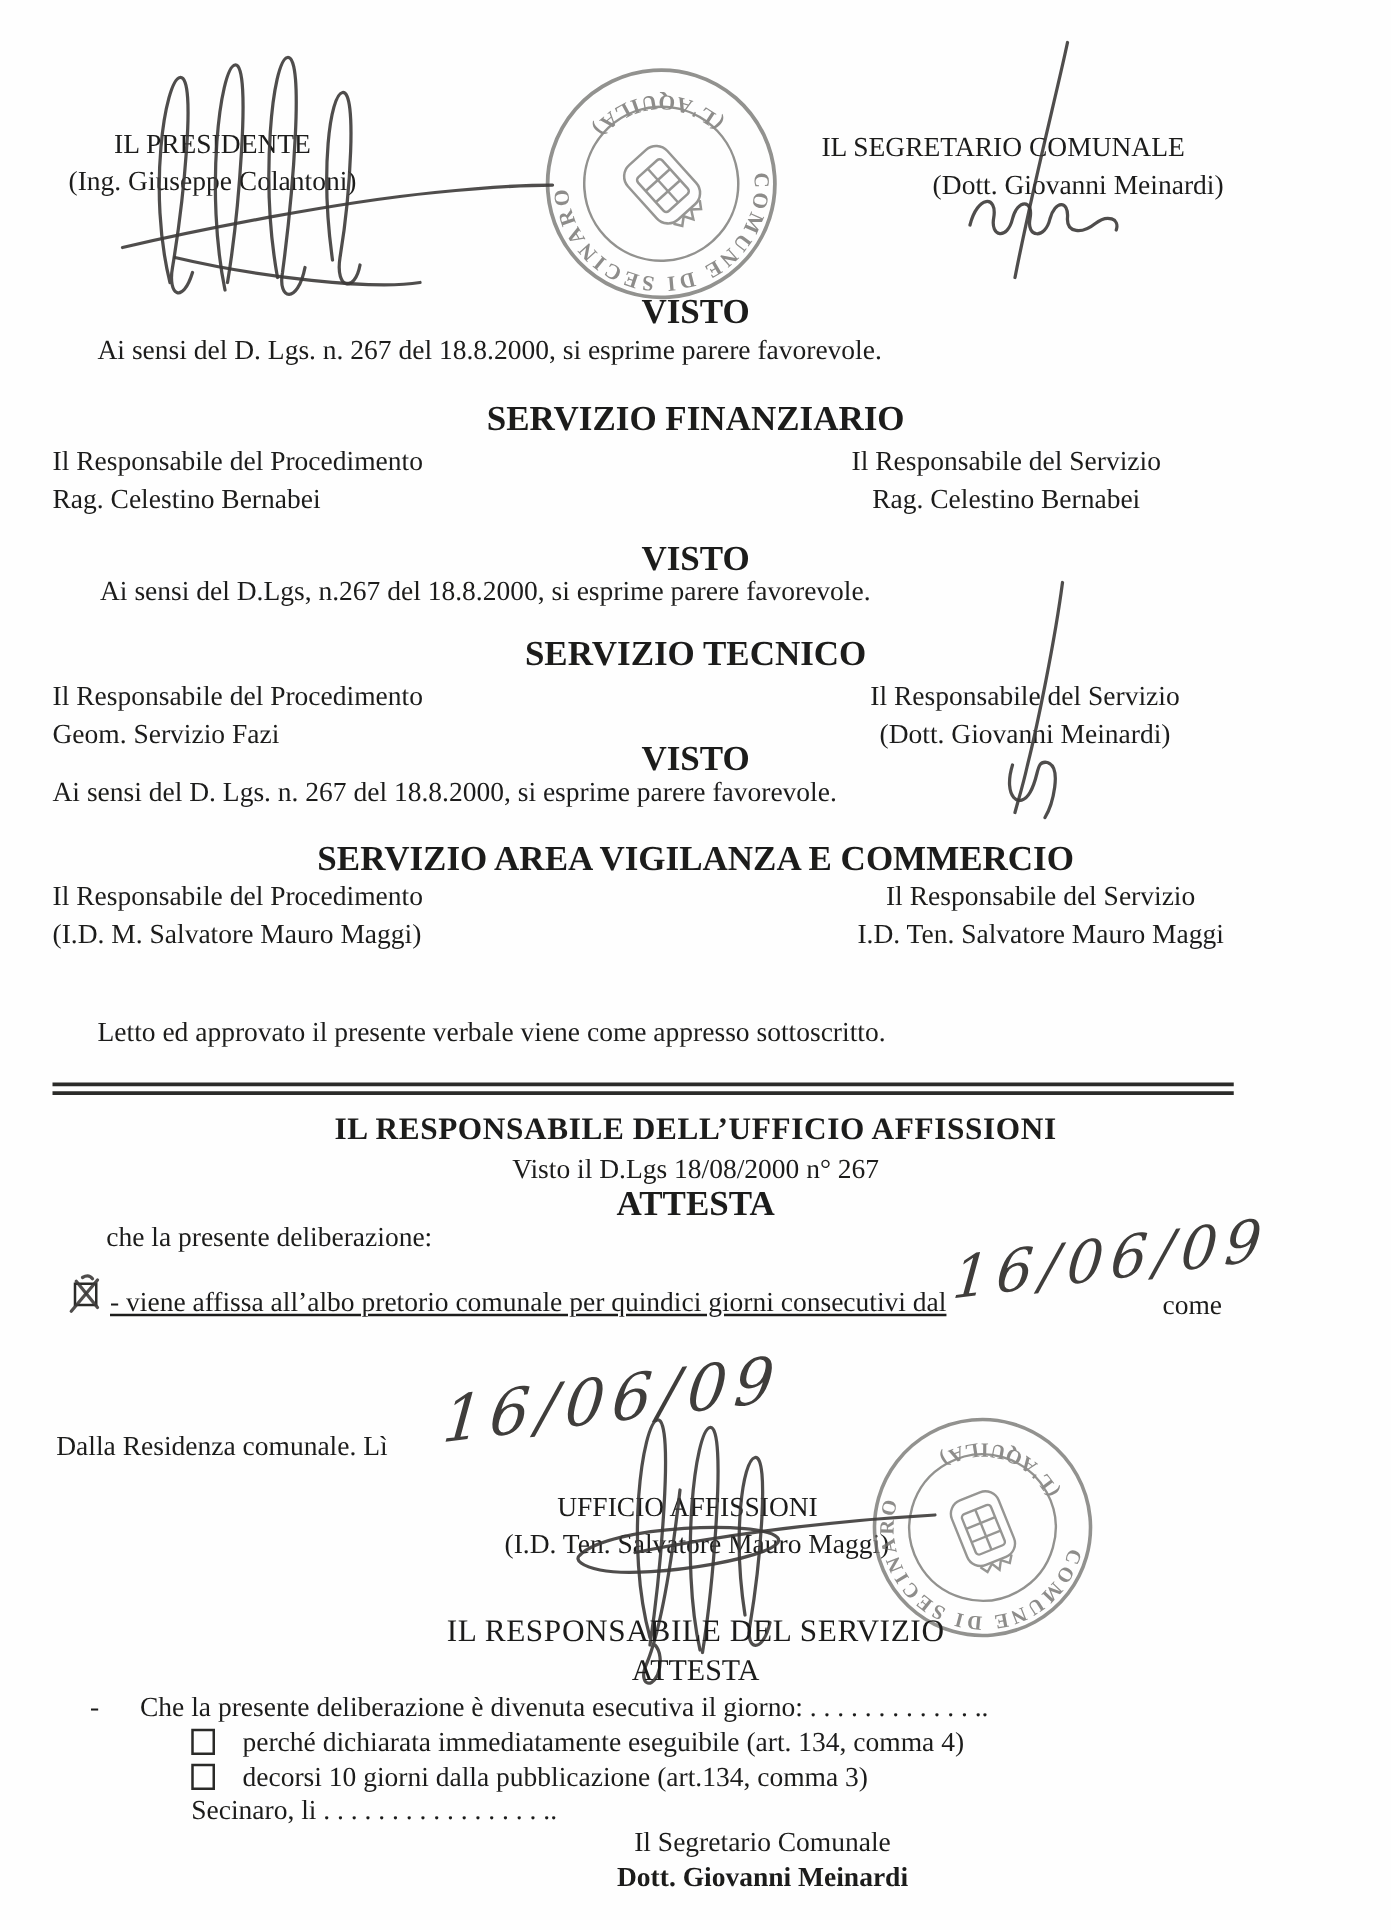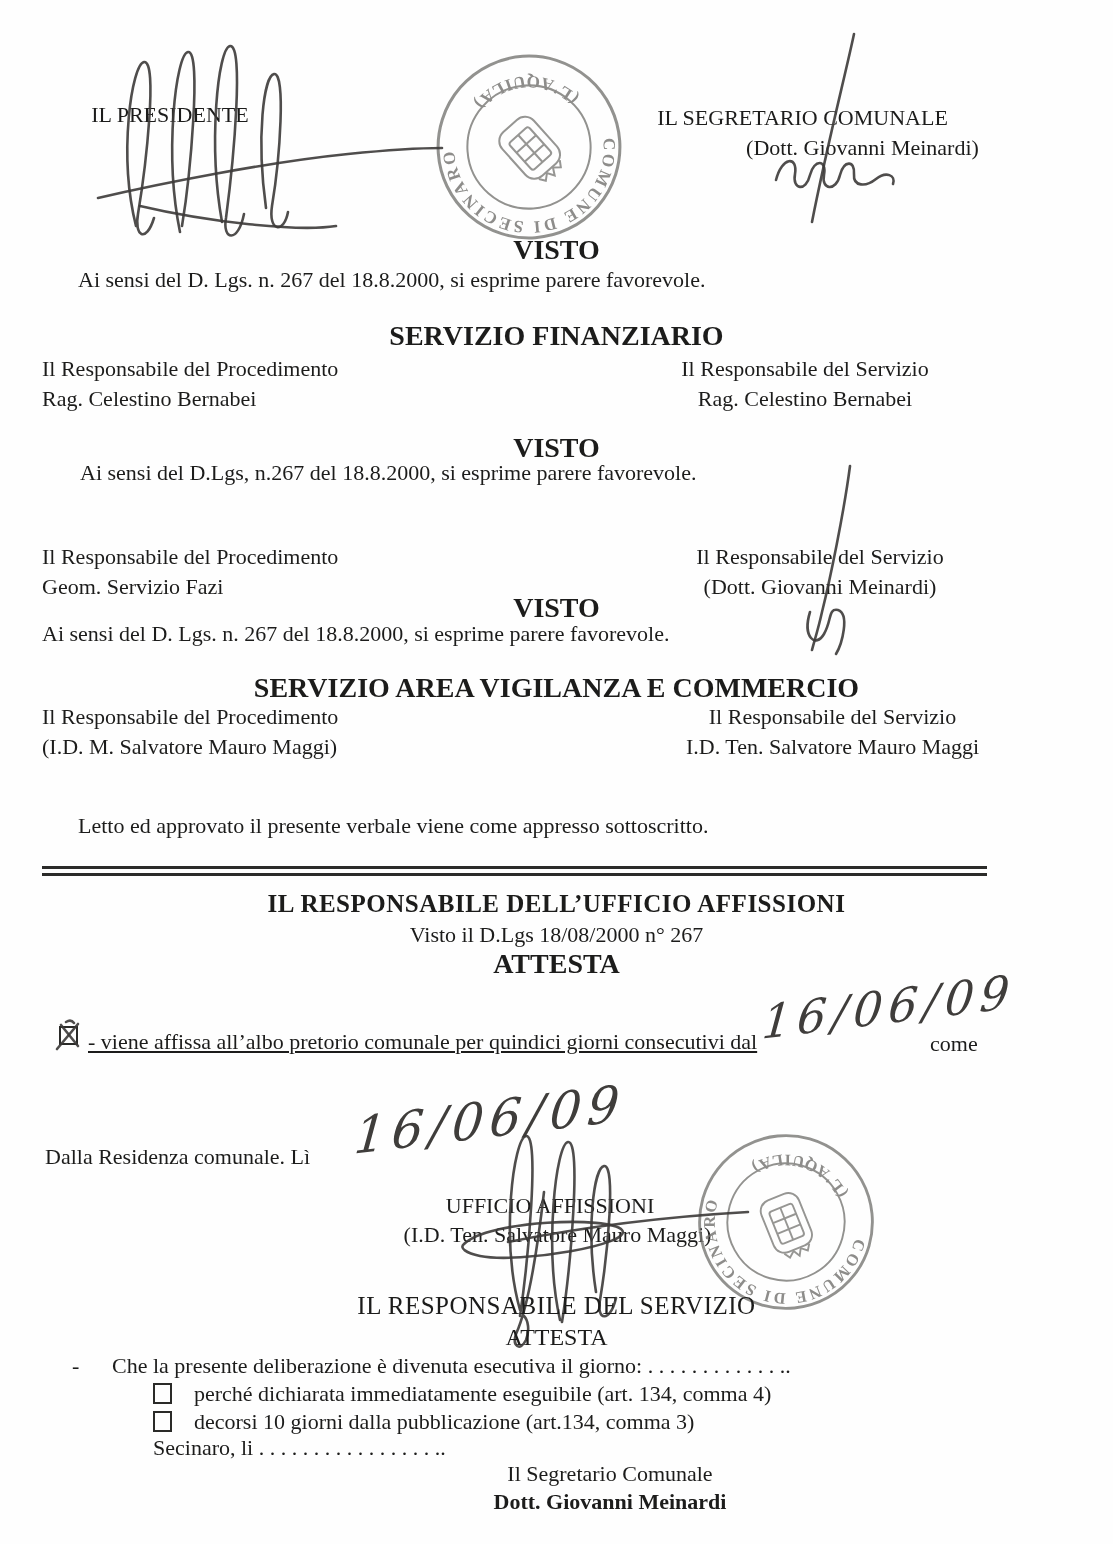--- a/index.html
+++ b/index.html
@@ -44,20 +44,21 @@
     position:absolute;height:4px;
     border-top:3px solid #2b2b29;border-bottom:3px solid #2b2b29;
   }
 </style>
 </head>
 <body>
 
 <div class="doc">
 
   <div class="abs t22" style="left:35px;top:101px;width:270px;text-align:center;">IL PRESIDENTE</div>
+  <div class="abs t22" style="left:35px;top:131px;width:270px;text-align:center;">(Ing. Giuseppe Colantoni)</div>
 
   <div class="abs t22" style="left:635px;top:104px;width:335px;text-align:center;">IL SEGRETARIO COMUNALE</div>
   <div class="abs t22" style="left:695px;top:134px;width:335px;text-align:center;">(Dott. Giovanni Meinardi)</div>
 
   <svg class="stamp" style="left:428px;top:46px;transform:rotate(176deg);" width="202" height="202" viewBox="0 0 200 200">
     <circle cx="100" cy="100" r="90"></circle>
     <circle cx="100" cy="100" r="61" class="thin"></circle>
     <g class="emblem" transform="rotate(-38 100 100)">
       <rect x="79" y="70" width="42" height="58" rx="12"></rect>
       <rect x="87" y="80" width="26" height="36" rx="3"></rect>
@@ -101,20 +102,21 @@
     <div>Rag. Celestino Bernabei</div>
   </div>
   <div class="abs t22 block" style="left:640px;top:354px;width:330px;text-align:center;">
     <div>Il Responsabile del Servizio</div>
     <div>Rag. Celestino Bernabei</div>
   </div>
 
   <div class="abs center t23b" style="top:432px;">VISTO</div>
   <div class="abs t22" style="left:80px;top:459px;">Ai sensi del D.Lgs, n.267 del 18.8.2000, si esprime parere favorevole.</div>
 
+  <div class="abs center t23b" style="top:508px;">SERVIZIO TECNICO</div>
   <div class="abs t22 block" style="left:42px;top:542px;">
     <div>Il Responsabile del Procedimento</div>
     <div>Geom. Servizio Fazi</div>
   </div>
   <div class="abs t22 block" style="left:650px;top:542px;width:340px;text-align:center;">
     <div>Il Responsabile del Servizio</div>
     <div>(Dott. Giovanni Meinardi)</div>
   </div>
 
   <svg class="sig" style="left:788px;top:462px;" width="100" height="195" viewBox="0 0 100 195">
@@ -135,20 +137,21 @@
     <div>I.D. Ten. Salvatore Mauro Maggi</div>
   </div>
 
   <div class="abs t22" style="left:78px;top:812px;">Letto ed approvato il presente verbale viene come appresso sottoscritto.</div>
 
   <div class="rule" style="left:42px;top:866px;width:945px;"></div>
 
   <div class="abs center t25b" style="top:890px;">IL RESPONSABILE DELL’UFFICIO AFFISSIONI</div>
   <div class="abs center t22" style="top:921px;">Visto il D.Lgs 18/08/2000 n° 267</div>
   <div class="abs center t23b" style="top:948px;">ATTESTA</div>
+  <div class="abs t22" style="left:85px;top:976px;">che la presente deliberazione:</div>
 
   <svg class="sig" style="left:54px;top:1018px;" width="30" height="34" viewBox="0 0 30 34">
     <rect x="6" y="9" width="17" height="17" fill="none" stroke="#2a2a28" stroke-width="2"></rect>
     <path d="M3 31 L24 6" stroke-width="2"></path>
     <path d="M7 7 L24 28" stroke-width="2"></path>
     <path d="M12 4 q5 -3 8 1" stroke-width="2"></path>
   </svg>
 
   <div class="abs t22" style="left:88px;top:1028px;text-decoration:underline;">- viene affissa all’albo pretorio comunale per quindici giorni consecutivi dal</div>
   <div class="handwrite" style="left:760px;top:996px;font-size:46px;">16/06/09</div>

